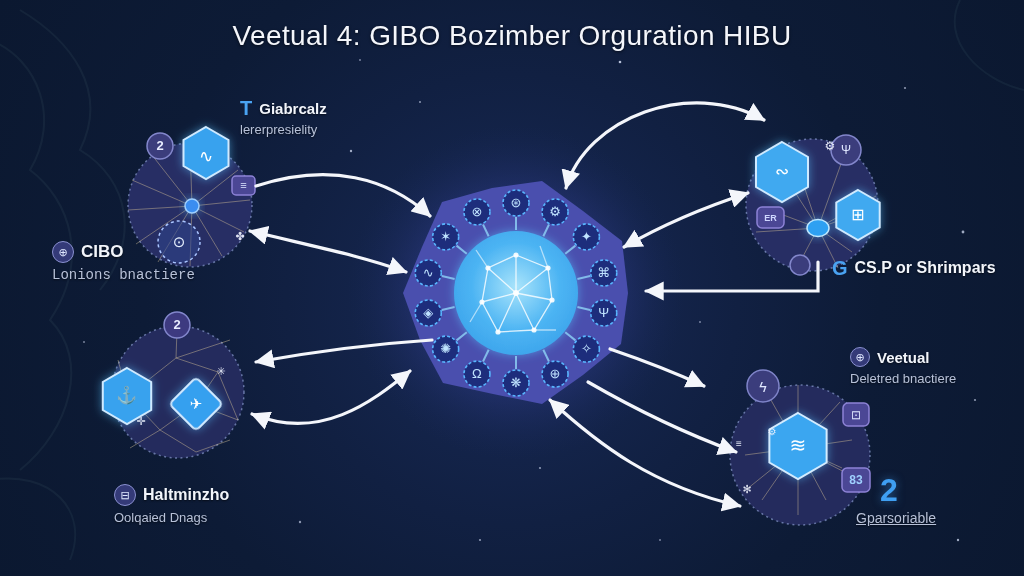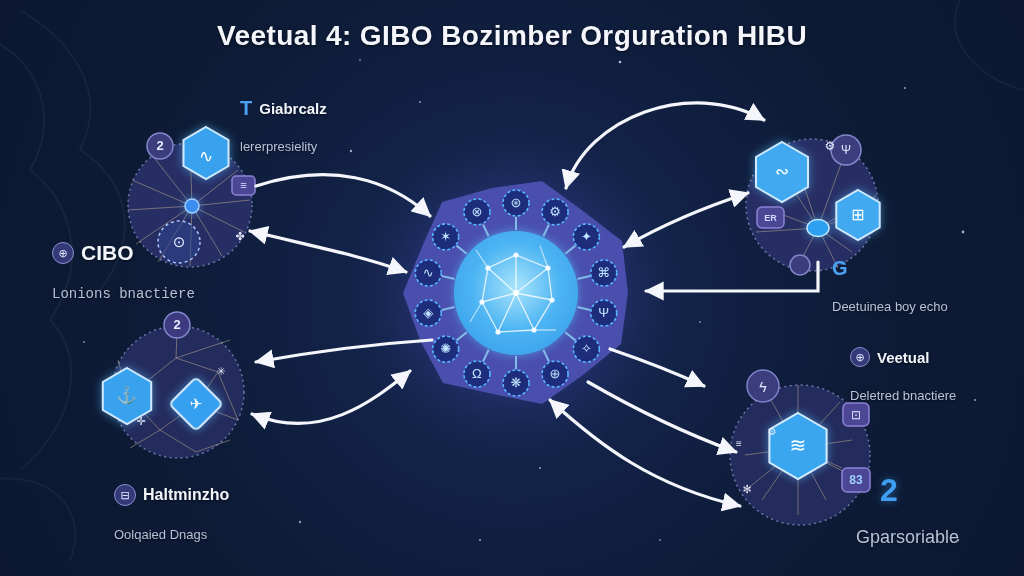--- a/index.html
+++ b/index.html
@@ -5,26 +5,26 @@
   html,body{margin:0;padding:0;background:#0a1630;}
   #stage{
     position:relative;width:1024px;height:576px;overflow:hidden;
     font-family:"Liberation Sans",sans-serif;
     background:
       radial-gradient(circle at 50% 52%, #182a58 0%, #112042 38%, #0d1b36 62%, #0b1830 100%);
   }
   .abs{position:absolute;}
   #title{
     left:0;top:20px;width:1024px;text-align:center;
-    color:#f4f6fb;font-size:28px;font-weight:bold;letter-spacing:.4px;
+    color:#f4f6fb;font-size:28px;font-weight:normal;letter-spacing:.4px;
     text-shadow:0 1px 3px rgba(0,0,0,.6);
   }
   .lbl-row{display:flex;align-items:center;gap:7px;}
   .lbl-title{color:#f2f5fb;font-weight:bold;font-size:16px;text-shadow:0 1px 2px rgba(0,0,0,.6);}
-  .lbl-sub{color:#b7c1d8;font-size:13px;margin-top:21px;text-shadow:0 1px 2px rgba(0,0,0,.6);}
+  .lbl-sub{color:#b7c1d8;font-size:13px;margin-top:4px;text-shadow:0 1px 2px rgba(0,0,0,.6);}
   .glyph-letter{font-weight:bold;font-size:20px;color:#4aa3f2;line-height:1;}
   .badge-ic{
     width:20px;height:20px;border-radius:50%;background:#343a78;border:1px solid #8a90d0;
     color:#dfe7ff;font-size:11px;display:flex;align-items:center;justify-content:center;flex:0 0 auto;
   }
   #big-number{color:#3f9ff2;font-size:32px;font-weight:bold;line-height:1;text-shadow:0 0 8px rgba(63,159,242,.5);}
   svg{display:block;}
 </style>
 </head>
 <body>
@@ -231,46 +231,46 @@
     <div class="lbl-row">
       <span class="glyph-letter">T</span>
       <span class="lbl-title" style="font-size:15px;text-align:right;">Giabrcalz</span>
     </div>
     <div class="lbl-sub">lererpresielity</div>
   </div>
 
   <div class="abs" style="left:52px;top:241px;">
     <div class="lbl-row">
       <span class="badge-ic">⊕</span>
-      <span class="lbl-title" style="font-size:21px;">CIBO</span>
+      <span class="lbl-title" style="font-size:17px;">CIBO</span>
     </div>
     <div class="lbl-sub" style="font-size:14px;font-family:Liberation Mono, monospace;">Lonions bnactiere</div>
   </div>
 
   <div class="abs" style="left:114px;top:484px;">
     <div class="lbl-row">
       <span class="badge-ic">⊟</span>
       <span class="lbl-title">Haltminzho</span>
     </div>
     <div class="lbl-sub">Oolqaied Dnags</div>
   </div>
 
   <div class="abs" style="left:832px;top:258px;">
     <div class="lbl-row">
       <span class="glyph-letter">G</span>
-    </div>
-    <div class="lbl-sub">Deetuinea boy echo</div>
+      <span class="lbl-title">CS.P or Shrimpars</span>
+    </div>
   </div>
 
   <div class="abs" style="left:850px;top:347px;">
     <div class="lbl-row">
       <span class="badge-ic" style="width:18px;height:18px;">⊕</span>
       <span class="lbl-title" style="font-size:15px;">Veetual</span>
     </div>
     <div class="lbl-sub">Deletred bnactiere</div>
   </div>
 
   <div class="abs" style="left:856px;top:474px;">
     <div id="big-number" style="margin-left:24px;">2</div>
-    <div class="lbl-sub" style="font-size:18px;">Gparsoriable</div>
+    <div class="lbl-sub" style="font-size:14px;text-decoration:underline;">Gparsoriable</div>
   </div>
 
 </div>
 
 </body></html>

